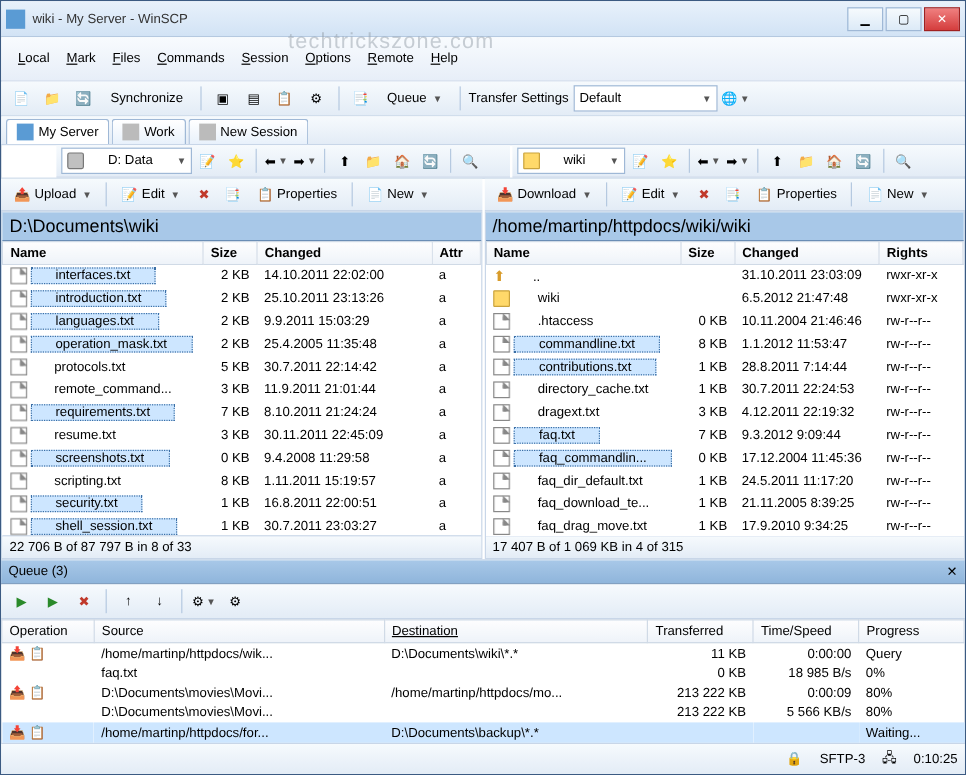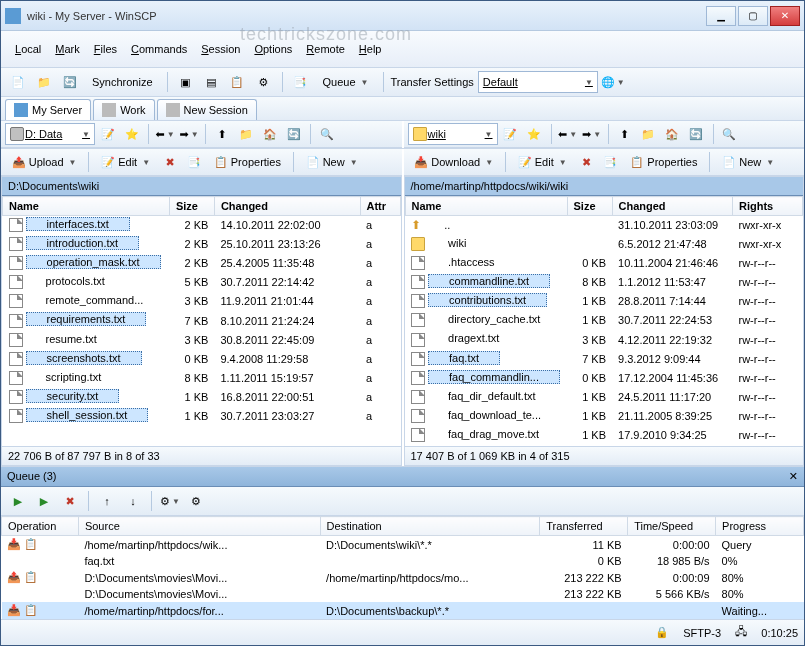--- a/index.html
+++ b/index.html
@@ -10,31 +10,31 @@
 .titlebar .title { flex: 1; color: #333; }
 .winbtns { display: flex; gap: 2px; }
 .winbtn { width: 30px; height: 20px; border: 1px solid #9fb8d6; background: linear-gradient(#f6fafd,#dceaf7); display:flex; align-items:center; justify-content:center; font-size:10px; }
 .winbtn.close { background: linear-gradient(#f08080,#d43d3d); color:#fff; border-color:#a02020; }
 .menubar { background: linear-gradient(#f8fbfe,#e7eef8); padding: 10px 8px; display:flex; gap:2px; border-bottom:1px solid #c8d6e8; }
 .menubar span { padding: 2px 6px; cursor:default; }
 .menubar span u { text-decoration: underline; }
 .toolbar { background: linear-gradient(#f6fafd,#e3ecf6); padding: 3px 6px; display:flex; align-items:center; gap:4px; border-bottom:1px solid #c8d6e8; flex-wrap:nowrap; }
 .tbtn { width:22px; height:22px; border:1px solid transparent; display:inline-flex; align-items:center; justify-content:center; }
 .sep { width:1px; height:20px; background:#b5c9e0; margin:0 3px; }
-.combo { height:22px; border:1px solid #9fb8d6; background:#fff; padding:0 4px; display:inline-flex; align-items:center; gap:1px; min-width:120px;text-decoration:underline; }
+.combo { height:22px; border:1px solid #9fb8d6; background:#fff; padding:0 4px; display:inline-flex; align-items:center; gap:20px; min-width:120px; }
 .sessiontabs { background: linear-gradient(#f6fafd,#e3ecf6); padding:2px 4px 0 4px; display:flex; gap:2px; border-bottom:1px solid #c8d6e8; }
 .sesstab { border:1px solid #9fb8d6; border-bottom:none; background:linear-gradient(#fff,#e8f1fb); padding:3px 8px; display:flex; align-items:center; gap:4px; border-radius:3px 3px 0 0; }
 .sesstab.active { background:#fff; }
 .panels { display:flex; flex:1; min-height:0; }
 .panel { flex:1; display:flex; flex-direction:column; border:1px solid #c8d6e8; min-width:0; }
 .panel + .panel { margin-left:2px; }
 .drivebar { background:linear-gradient(#f6fafd,#e3ecf6); padding:2px 4px; display:flex; align-items:center; gap:2px; border-bottom:1px solid #c8d6e8; }
 .actionbar { background:linear-gradient(#f6fafd,#e3ecf6); padding:2px 4px; display:flex; align-items:center; gap:2px; border-bottom:1px solid #c8d6e8; }
 .txtbtn { height:22px; padding:0 6px; border:1px solid transparent; display:inline-flex; align-items:center; gap:3px; }
-.pathbar { background:#a8c8e8; color:#000; padding:3px 6px; border-bottom:1px solid #6a8db5; font-size:11px; }
+.pathbar { background:#a8c8e8; color:#000; padding:3px 6px; border-bottom:1px solid #6a8db5; font-size:15px; }
 .filetable { flex:1; overflow:auto; background:#fff; }
 .filetable table { width:100%; border-collapse:collapse; font-size:11px; }
 .filetable th { background:linear-gradient(#fdfdfe,#eef3f9); border:1px solid #d0dae6; padding:3px 6px; text-align:left; font-weight:bold; position:sticky; top:0; }
 .filetable td { padding:2px 6px; border-bottom:1px solid transparent; white-space:nowrap; overflow:hidden; text-overflow:ellipsis; }
 .filetable tr.sel td:first-child span.fn { background:#cde6ff; border:1px dotted #3a6ea5; }
 .fn { padding:0 20px; }
 .status { background:linear-gradient(#f6fafd,#e3ecf6); padding:3px 6px; border-top:1px solid #c8d6e8; font-size:11px; }
 .queue { border-top:1px solid #c8d6e8; display:flex; flex-direction:column; }
 .queue-header { background:linear-gradient(#a8c8e8,#8fb5db); padding:3px 6px; border-bottom:1px solid #6a8db5; display:flex; justify-content:space-between; }
 .queue-tools { background:linear-gradient(#f6fafd,#e3ecf6); padding:3px 6px; display:flex; gap:4px; align-items:center; border-bottom:1px solid #c8d6e8; }
@@ -116,21 +116,21 @@
         <span class="ic" style="background:#bbb"></span>
         <span>Work</span>
       </div>
       <div class="sesstab">
         <span class="ic" style="background:#bbb"></span>
         <span>New Session</span>
       </div>
     </div>
 
   <div style="display:flex; border-bottom:1px solid #c8d6e8;">
-    <div class="panel" style="border:none;">
+    <div class="panel" style="border:none;padding-left:46px;">
       <div class="drivebar">
         <span class="combo" style="min-width:90px">
             <span class="ic ic-drive"></span>
             <span>D: Data</span>
             <span class="dd" style="margin-left:auto">▼</span>
           </span>
         <span class="tbtn">📝</span>
         <span class="tbtn">⭐</span>
         <span class="sep"></span>
         <span class="tbtn">⬅<span class="dd">▼</span></span>
@@ -214,20 +214,26 @@
                 <td>14.10.2011  22:02:00</td>
                 <td>a</td>
               </tr>
               <tr class="sel">
                 <td><span class="ic ic-file"></span> <span class="fn">introduction.txt</span></td>
                 <td style="text-align:right">2 KB</td>
                 <td>25.10.2011  23:13:26</td>
                 <td>a</td>
               </tr>
               <tr class="sel">
+                <td><span class="ic ic-file"></span> <span class="fn">languages.txt</span></td>
+                <td style="text-align:right">2 KB</td>
+                <td>9.9.2011  15:03:29</td>
+                <td>a</td>
+              </tr>
+              <tr class="sel">
                 <td><span class="ic ic-file"></span> <span class="fn">operation_mask.txt</span></td>
                 <td style="text-align:right">2 KB</td>
                 <td>25.4.2005  11:35:48</td>
                 <td>a</td>
               </tr>
               <tr>
                 <td><span class="ic ic-file"></span> <span class="fn">protocols.txt</span></td>
                 <td style="text-align:right">5 KB</td>
                 <td>30.7.2011  22:14:42</td>
                 <td>a</td>
@@ -240,21 +246,21 @@
               </tr>
               <tr class="sel">
                 <td><span class="ic ic-file"></span> <span class="fn">requirements.txt</span></td>
                 <td style="text-align:right">7 KB</td>
                 <td>8.10.2011  21:24:24</td>
                 <td>a</td>
               </tr>
               <tr>
                 <td><span class="ic ic-file"></span> <span class="fn">resume.txt</span></td>
                 <td style="text-align:right">3 KB</td>
-                <td>30.8.2011  22:45:09</td>
+                <td>30.11.2011  22:45:09</td>
                 <td>a</td>
               </tr>
               <tr class="sel">
                 <td><span class="ic ic-file"></span> <span class="fn">screenshots.txt</span></td>
                 <td style="text-align:right">0 KB</td>
                 <td>9.4.2008  11:29:58</td>
                 <td>a</td>
               </tr>
               <tr>
                 <td><span class="ic ic-file"></span> <span class="fn">scripting.txt</span></td>
@@ -386,21 +392,21 @@
       <span class="sep"></span>
       <span class="tbtn">⚙<span class="dd">▼</span></span>
       <span class="tbtn">⚙</span>
     </div>
     <div class="queue-list">
       <table>
           <thead>
             <tr id="queue-head">
               <th style="width: 70px;">Operation</th>
               <th style="width: 220px;">Source</th>
-              <th style="width: 200px;">Destination</th>
+              <th style="width: 200px; text-decoration: underline;">Destination</th>
               <th style="width: 80px;">Transferred</th>
               <th style="width: 80px;">Time/Speed</th>
               <th style="width: 80px;">Progress</th>
             </tr>
           </thead>
           <tbody id="queue-body">
             <tr>
               <td>📥 📋</td>
               <td>/home/martinp/httpdocs/wik...</td>
               <td>D:\Documents\wiki\*.*</td>

